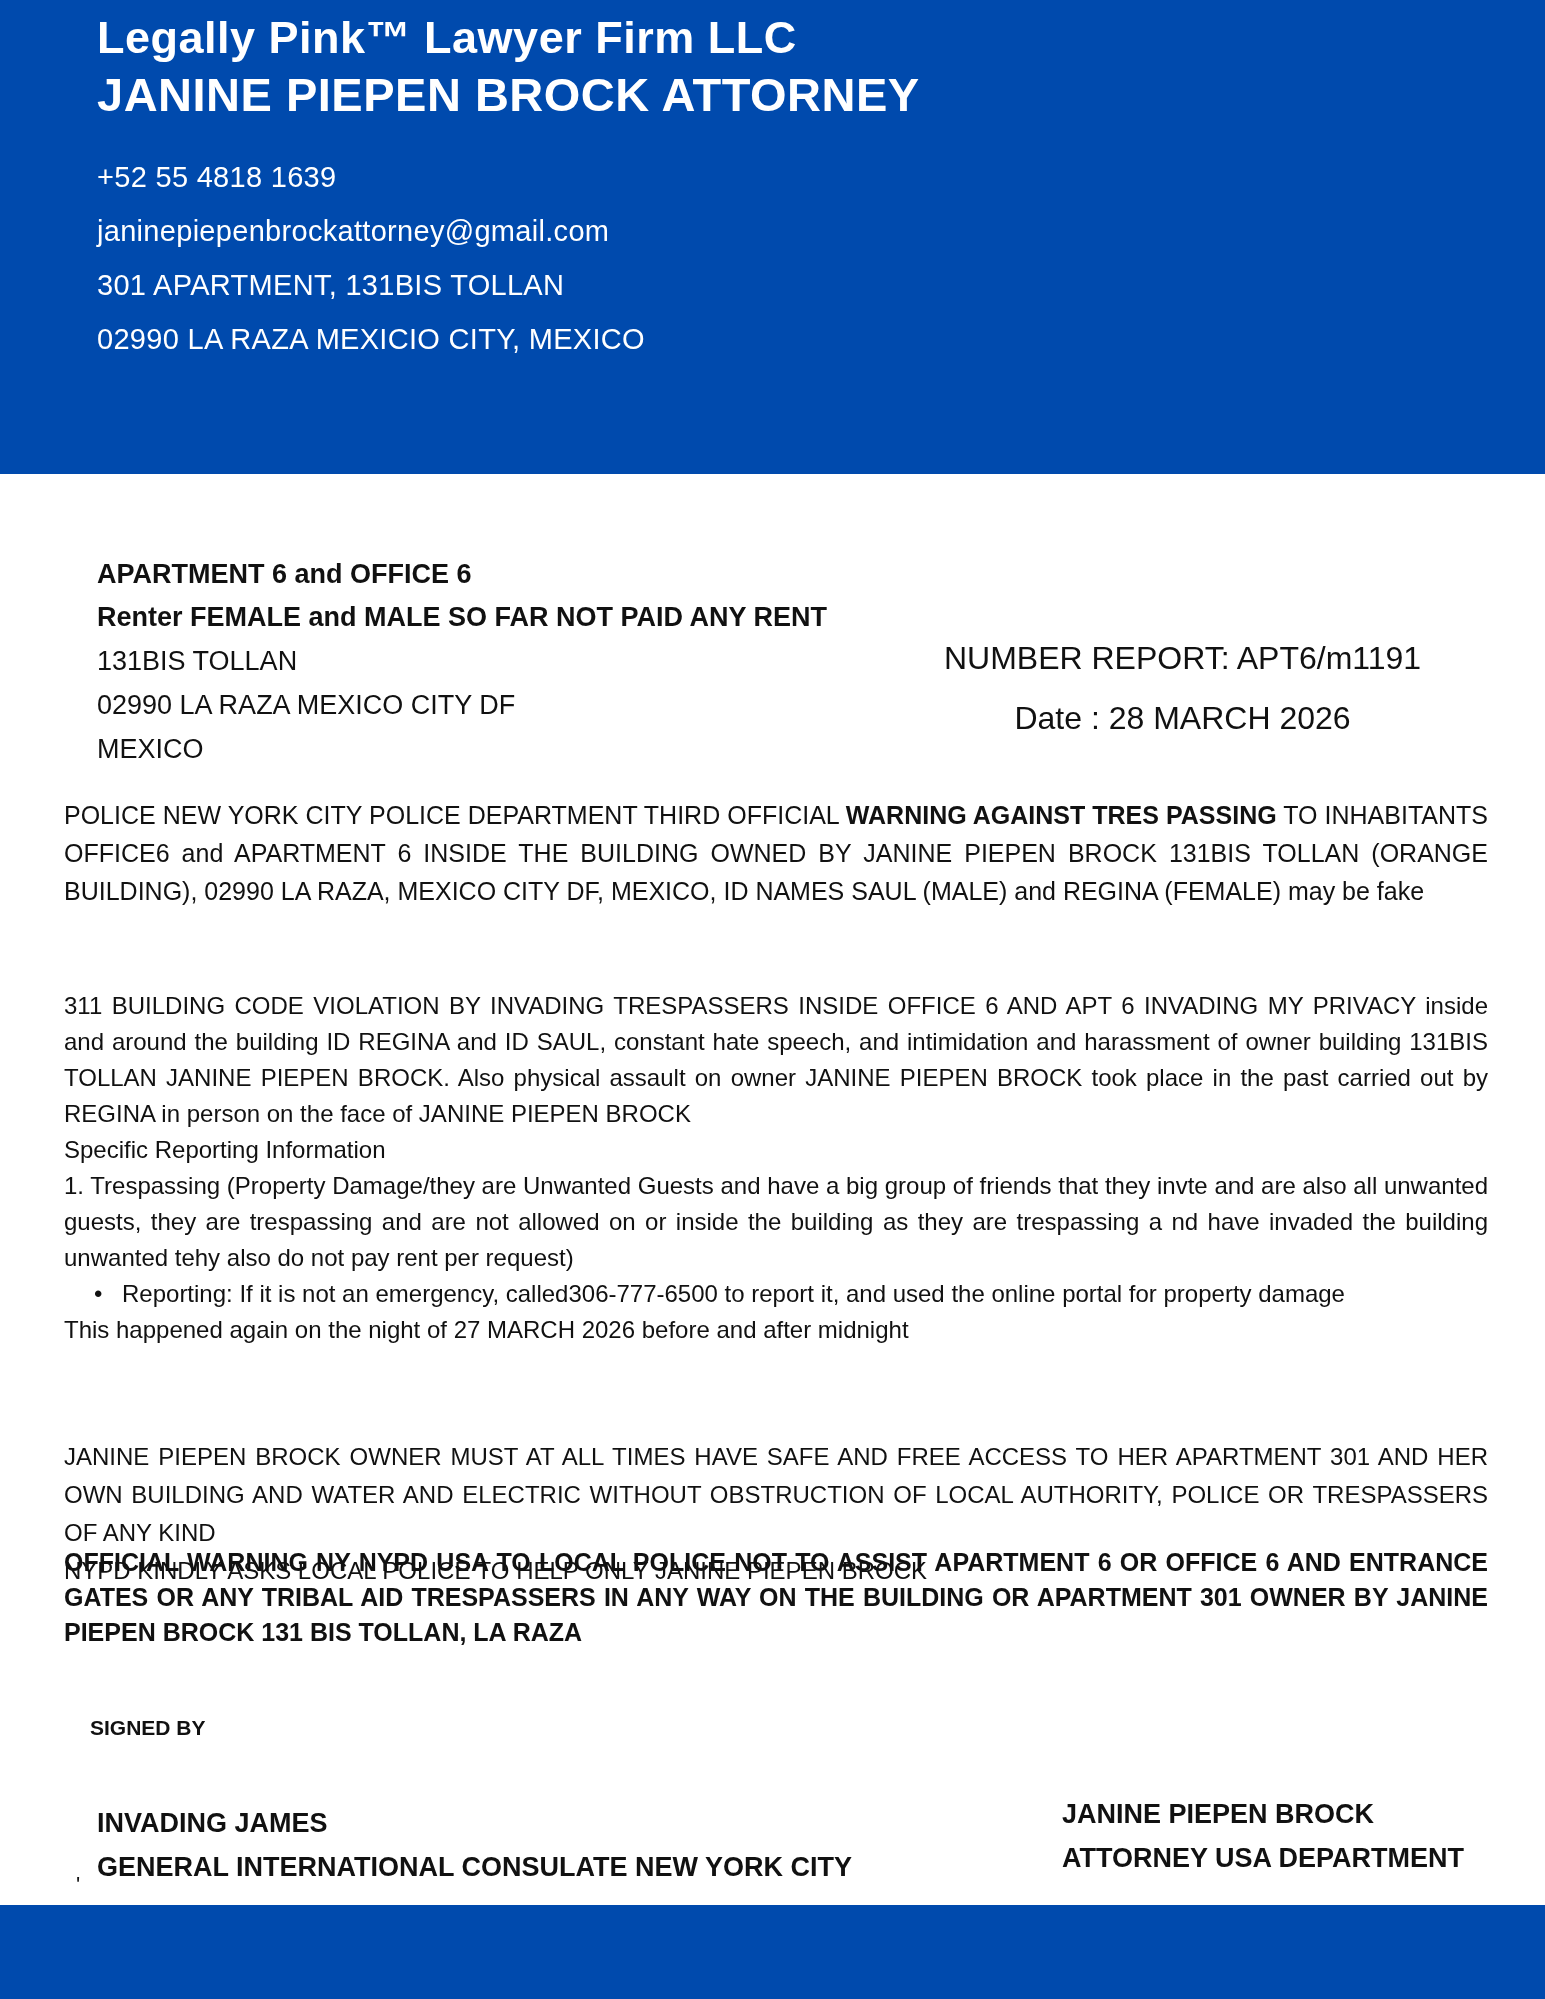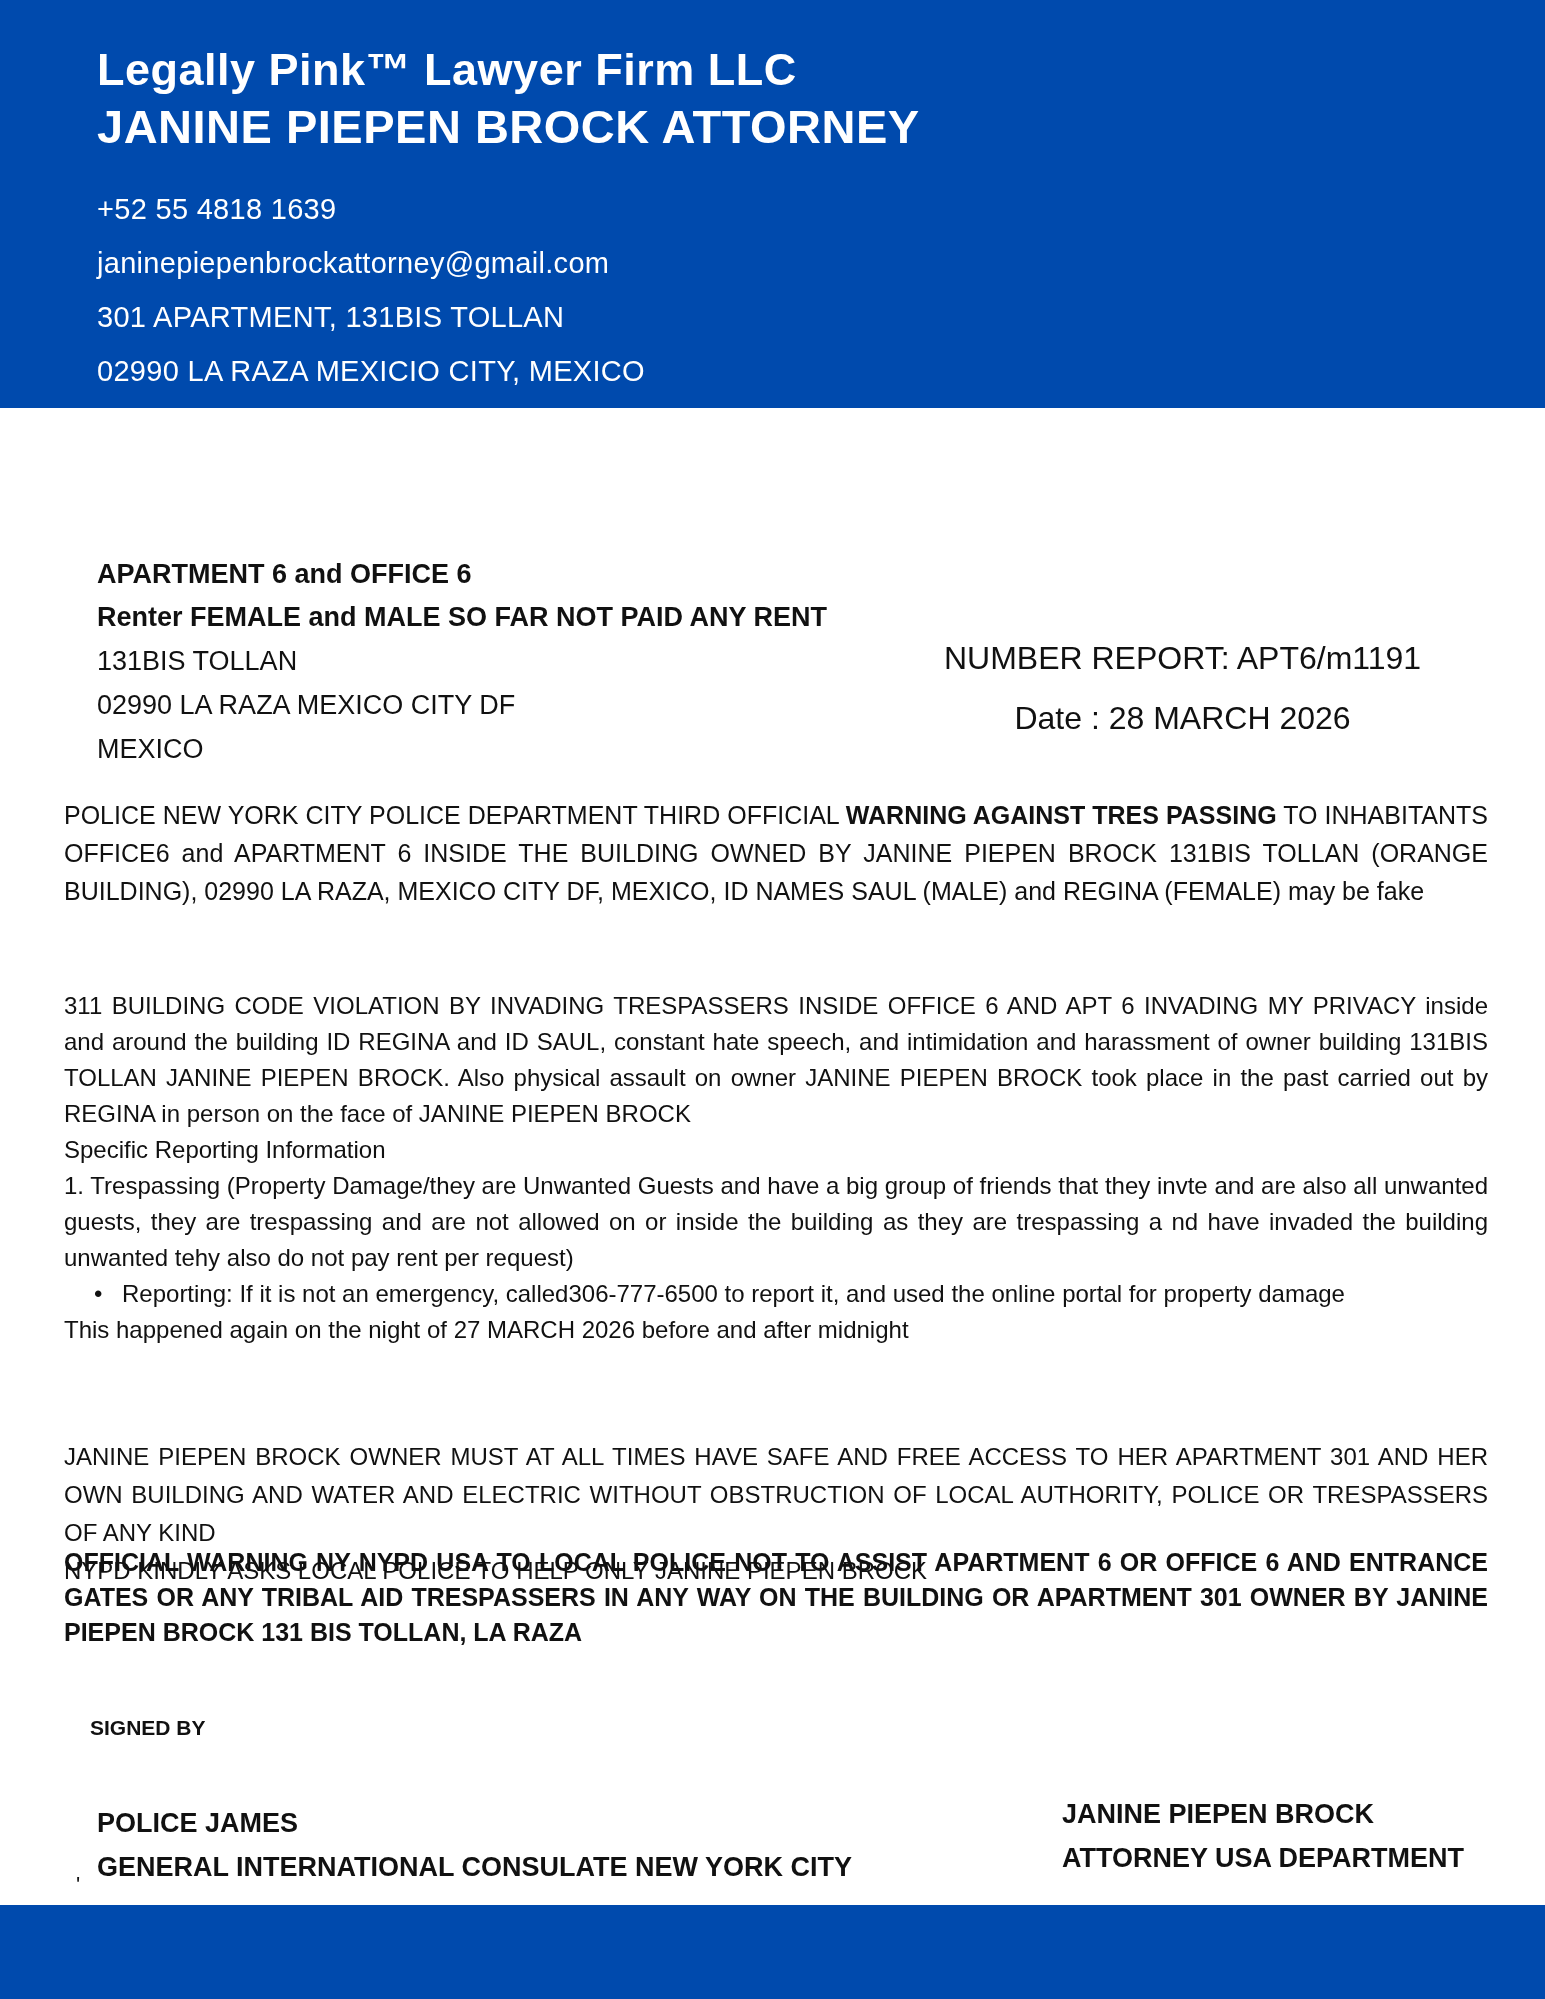--- a/index.html
+++ b/index.html
@@ -10,25 +10,25 @@
     background: #ffffff;
     overflow: hidden;
     font-family: "Liberation Sans", sans-serif;
     color: #111111;
   }
 
   
   .letterhead {
     position: absolute;
     left: 0; top: 0;
-    width: 1545px; height: 408px;
+    width: 1545px; height: 474px;
     background: #004aad;
     color: #ffffff;
     box-sizing: border-box;
-    padding: 42px 40px 0 97px;
+    padding: 10px 40px 0 97px;
   }
   .brand1 {
     font-size: 45px;
     font-weight: 700;
     line-height: 56px;
     letter-spacing: 0.5px;
   }
   .brand2 {
     font-size: 47px;
     font-weight: 700;
@@ -157,21 +157,21 @@
   <div class="bodyblock access">
     <div class="justify">JANINE PIEPEN BROCK OWNER MUST AT ALL TIMES HAVE SAFE AND FREE ACCESS TO HER APARTMENT 301 AND HER OWN BUILDING AND WATER AND ELECTRIC WITHOUT OBSTRUCTION OF LOCAL AUTHORITY, POLICE OR TRESPASSERS OF ANY KIND</div>
     <div>NYPD KINDLY ASKS LOCAL POLICE TO HELP ONLY JANINE PIEPEN BROCK</div>
   </div>
 
   <div class="bodyblock warning justify">OFFICIAL WARNING NY NYPD USA TO LOCAL POLICE NOT TO ASSIST APARTMENT 6 OR OFFICE 6 AND ENTRANCE GATES OR ANY TRIBAL AID TRESPASSERS IN ANY WAY ON THE BUILDING OR APARTMENT 301 OWNER BY JANINE PIEPEN BROCK 131 BIS TOLLAN, LA RAZA</div>
 
   <div class="signedby">SIGNED BY</div>
 
   <div class="sig sig-left">
-    <div>POLICE JAMES</div>
+    <div>INVADING JAMES</div>
     <div>GENERAL INTERNATIONAL CONSULATE NEW YORK CITY</div>
   </div>
   <div class="sig sig-right">
     <div>JANINE PIEPEN BROCK</div>
     <div>ATTORNEY USA DEPARTMENT</div>
   </div>
 
   <div class="stray-mark">'</div>
 
   <div class="footer-bar"></div>

